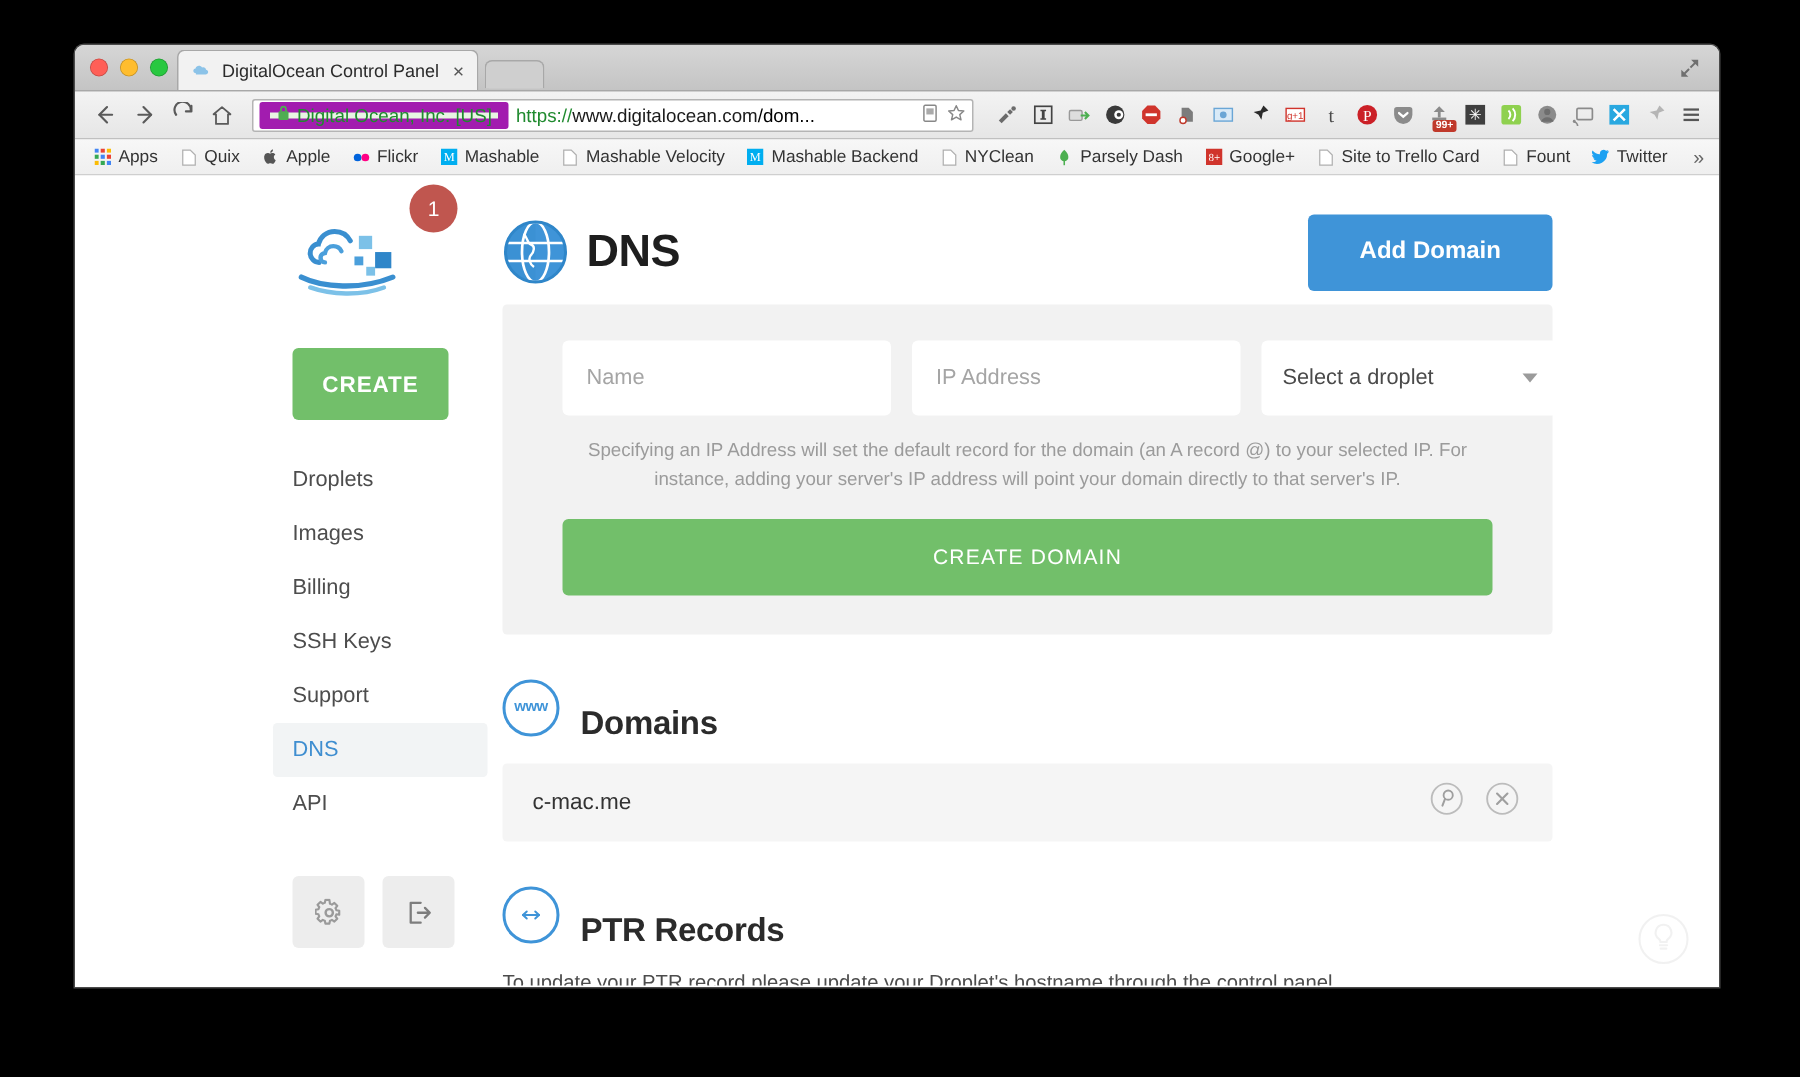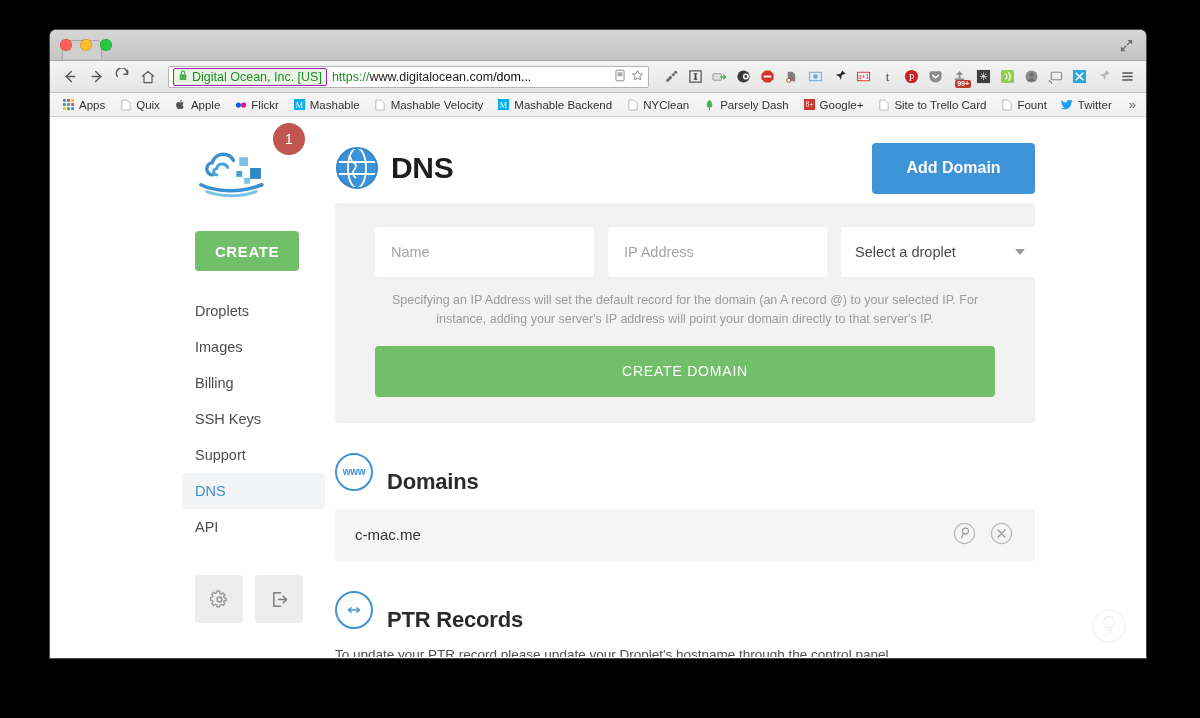--- a/index.html
+++ b/index.html
@@ -93,21 +93,21 @@
     border-radius: 2px;
     display: flex; align-items: center;
     padding: 0 4px;
     font-size: 12.5px;
     overflow: hidden;
     min-width: 0;
   }
   .ev-badge {
     display: flex; align-items: center; gap: 4px;
     background: #e8f5e3;
-    border: 1px solid #a21caf;
+    border: 7px solid #a21caf;
     border-radius: 2px;
     padding: 0 4px;
     height: 18px;
     color: #1f8a2e;
     font-size: 12.5px;
     white-space: nowrap;
   }
   .url { margin-left: 5px; color: #4a4a4a; white-space: nowrap; overflow: hidden; }
   .url .scheme { color: #1f8a2e; }
   .url .host { color: #1a1a1a; }
@@ -165,21 +165,21 @@
   .badge-1 {
     position: absolute;
     right: 12px; top: 6px;
     width: 32px; height: 32px; border-radius: 50%;
     background: #c0564f;
     color: #fff; font-size: 14px;
     display: flex; align-items: center; justify-content: center;
   }
   .create-btn {
     margin: 22px 0 0 0;
-    width: 104px; height: 40px;
+    width: 104px; height: 48px;
     background: #72bf6a;
     color: #fff; font-size: 15px; font-weight: bold;
     letter-spacing: .6px;
     border: none; border-radius: 4px;
     display: flex; align-items: center; justify-content: center;
   }
   .nav { margin-top: 22px; width: 143px; }
   .nav-item {
     height: 36px;
     display: flex; align-items: center;
@@ -321,20 +321,29 @@
 
 <div class="window">
 
   <div class="tabstrip">
     <div class="traffic">
       <div class="dot red"></div>
       <div class="dot yellow"></div>
       <div class="dot green"></div>
     </div>
 
+    <div class="tab">
+      <span class="tab-fav">
+        <svg viewBox="0 0 16 16" width="14" height="14">
+          <path d="M3 10c-1.2 0-2-.8-2-1.8 0-.9.7-1.7 1.7-1.8.3-1.2 1.4-2 2.6-2 1 0 1.9.5 2.4 1.3.3-.2.6-.2.9-.2 1.1 0 2 .8 2.1 1.9.9.1 1.6.8 1.6 1.7 0 1-.9 1.9-2 1.9H3z" fill="#8cc3e8"></path>
+        </svg>
+      </span>
+      <span class="tab-title">DigitalOcean Control Panel</span>
+      <span class="tab-close">×</span>
+    </div>
     <div class="tab-new"></div>
 
     <span class="win-max">
       <svg viewBox="0 0 16 16" width="15" height="15">
         <path d="M14 2v5l-2-2-3 3-1-1 3-3-2-2h5z" fill="#6f6f6f"></path>
         <path d="M2 14V9l2 2 3-3 1 1-3 3 2 2H2z" fill="#6f6f6f"></path>
       </svg>
     </span>
   </div>
 

